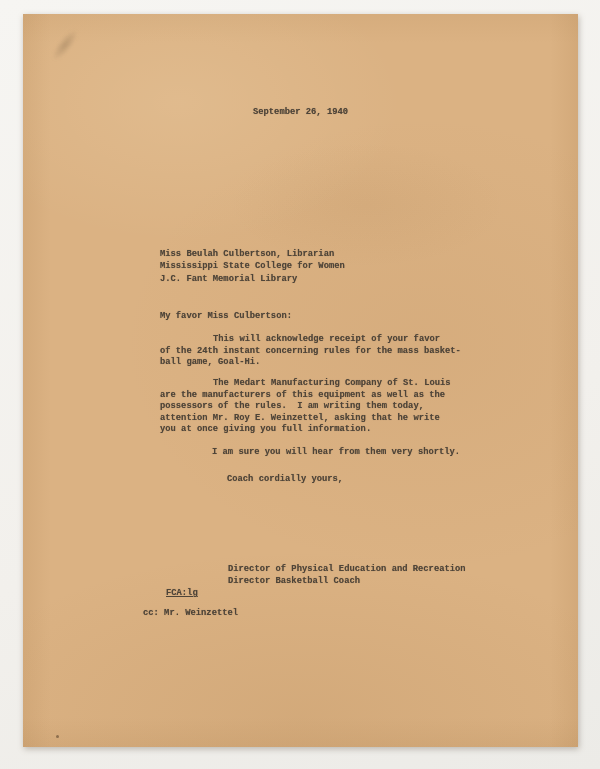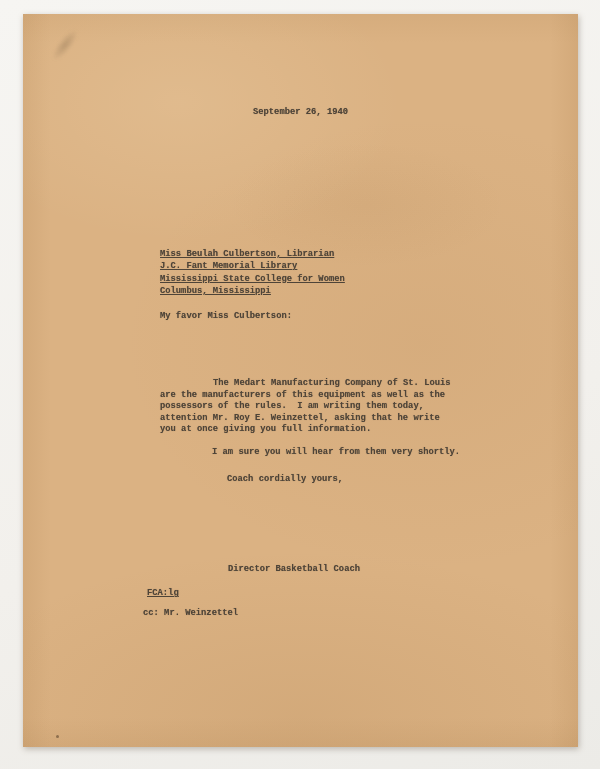--- a/index.html
+++ b/index.html
@@ -56,67 +56,72 @@
     font-size: 8.8px;
     font-weight: 700;
     color: #4e4438;
     line-height: 11.6px;
     letter-spacing: 0px;
     text-shadow: 0 0 0.7px rgba(78,68,56,0.55);
   }
   .block { position: absolute; }
   .date       { position: absolute; left: 230px; top: 93px;  }
   .address    { left: 137px; top: 234px; }
-  .address .line { line-height: 12.3px; text-decoration: underline; }
+  .address .line { line-height: 12.3px; }
   .salutation { position: absolute; left: 137px; top: 297px; }
   .para1      { left: 137px; top: 320px; }
   .para2      { left: 137px; top: 364px; }
   .para3      { left: 189px; top: 433px; }
   .closing    { position: absolute; left: 204px; top: 460px; }
   .signature  { left: 205px; top: 549px; }
   .signature .line { line-height: 12.2px; }
-  .initials   { position: absolute; left: 124px; top: 574px; text-decoration: underline; }
+  .initials   { position: absolute; left: 143px; top: 574px; text-decoration: underline; }
   .cc         { position: absolute; left: 120px; top: 594px; text-align: right; }
   .indent     { padding-left: 53px; }
 </style>
 </head>
 <body>
 
 <div class="scan">
   <div class="paper">
 
     <div class="smudge"></div>
 
     <div class="line date">September 26, 1940</div>
 
     <div class="block address">
       <div class="line">Miss Beulah Culbertson, Librarian</div>
+      <div class="line">Mississippi State College for Women</div>
       <div class="line">J.C. Fant Memorial Library</div>
-      <div class="line">Mississippi State College for Women</div>
-      <div class="line">Columbus, Mississippi</div>
     </div>
 
     <div class="line salutation">My favor Miss Culbertson:</div>
 
+    <div class="block para1">
+      <div class="line indent">This will acknowledge receipt of your favor</div>
+      <div class="line">of the 24th instant concerning rules for the mass basket-</div>
+      <div class="line">ball game, Goal-Hi.</div>
+    </div>
 
     <div class="block para3">
       <div class="line">I am sure you will hear from them very shortly.</div>
     </div>
 
     <div class="block para2">
       <div class="line indent">The Medart Manufacturing Company of St. Louis</div>
       <div class="line">are the manufacturers of this equipment as well as the</div>
       <div class="line">possessors of the rules.  I am writing them today,</div>
       <div class="line">attention Mr. Roy E. Weinzettel, asking that he write</div>
       <div class="line">you at once giving you full information.</div>
     </div>
 
     <div class="line closing">Coach cordially yours,</div>
 
     <div class="block signature">
+      <div class="line">Director of Physical Education and Recreation</div>
       <div class="line">Director Basketball Coach</div>
     </div>
 
     <div class="line initials">FCA:lg</div>
 
     <div class="line cc">cc: Mr. Weinzettel</div>
 
     <div class="speck"></div>
   </div>
 </div>

